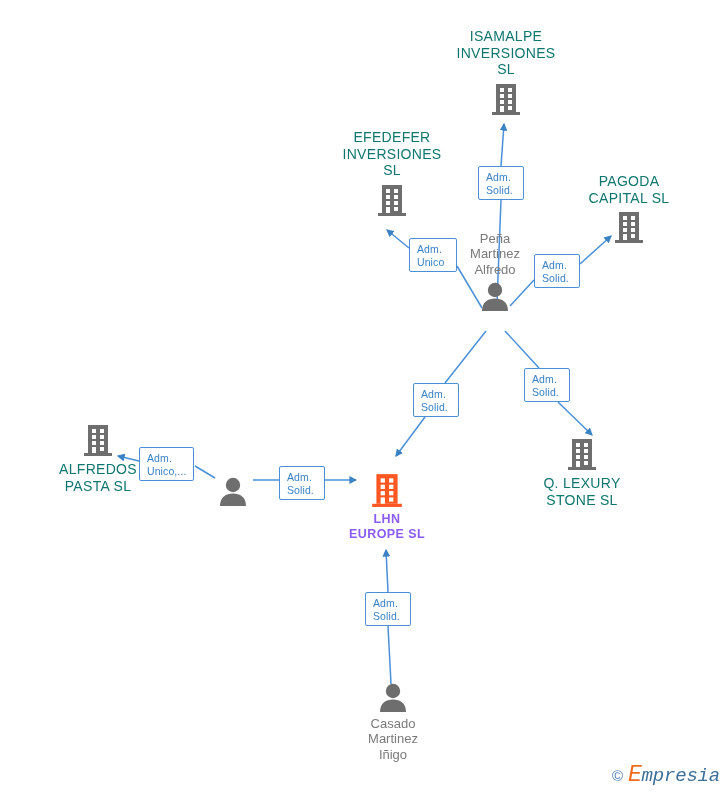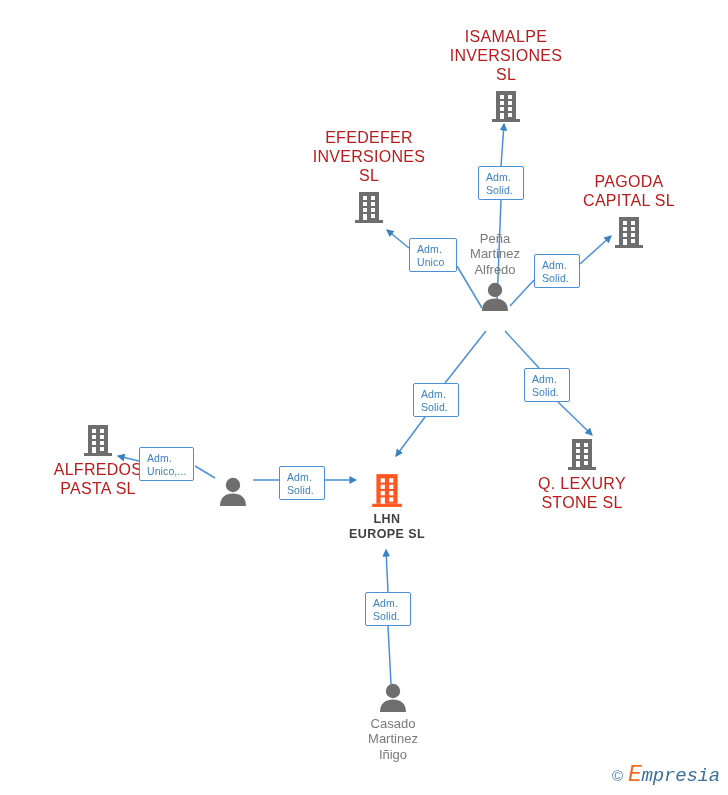--- a/index.html
+++ b/index.html
@@ -30,31 +30,31 @@
     text-align: center;
     color: #6e6e6e;
     line-height: 1.18;
     -webkit-font-smoothing: antialiased;
   }
   .node .label {
     display: block;
     white-space: pre-line;
   }
   .node.company .label {
-    font-size: 16px;
+    font-size: 14px;
     letter-spacing: 0.3px;
-    color: #b91c1c;
+    color: #0f766e;
   }
   .node.person .label {
     font-size: 13px;
     color: #7a7a7a;
   }
   .node.focus .label {
     font-weight: bold;
-    color: #404040;
+    color: #8b5cf6;
     font-size: 12.5px;
     letter-spacing: 0.4px;
   }
   .node.label-top .label { margin-bottom: 4px; }
   .node.label-bottom .label { margin-top: 4px; }
 
   
   .bld { display:block; margin:0 auto; }
 
   
@@ -152,21 +152,21 @@
       <rect x="9" y="12" width="4" height="4"></rect>
         <rect x="17" y="12" width="4" height="4"></rect>
       <rect x="9" y="18" width="4" height="4"></rect>
         <rect x="17" y="18" width="4" height="4"></rect>
       <rect x="9" y="24" width="4" height="6"></rect>
         <rect x="17" y="24" width="4" height="4"></rect>
     </g>
   </svg>
 </div>
 
-<div class="node company label-top" style="left:369px; top:129px;">
+<div class="node company label-top" style="left:392px; top:129px;">
   <span class="label">EFEDEFER
 INVERSIONES
 SL</span>
   <svg class="bld" width="30" height="34" viewBox="0 0 30 34">
     <rect x="5" y="2" width="20" height="28" fill="#6e6e6e"></rect>
     <rect x="1" y="30" width="28" height="3" fill="#6e6e6e"></rect>
     <g fill="#ffffff">
       <rect x="9" y="6" width="4" height="4"></rect>
         <rect x="17" y="6" width="4" height="4"></rect>
       <rect x="9" y="12" width="4" height="4"></rect>

